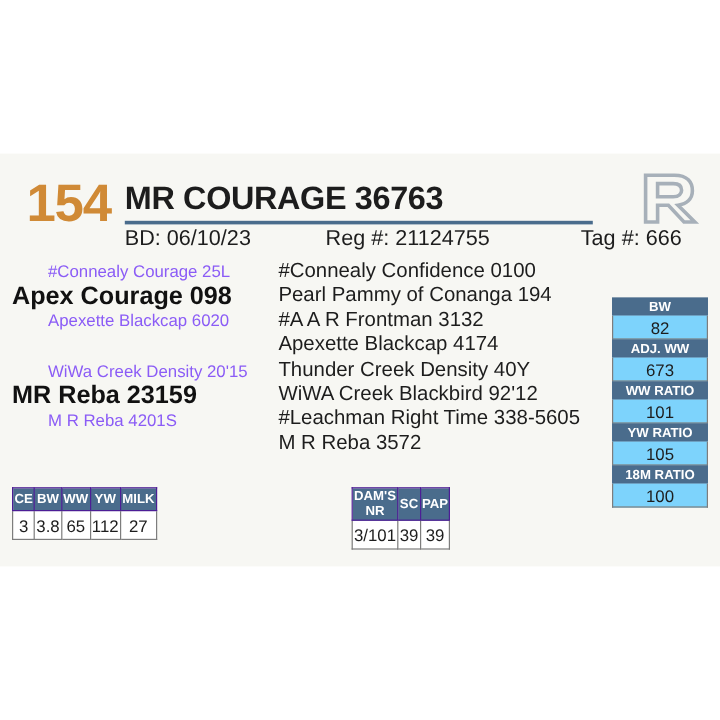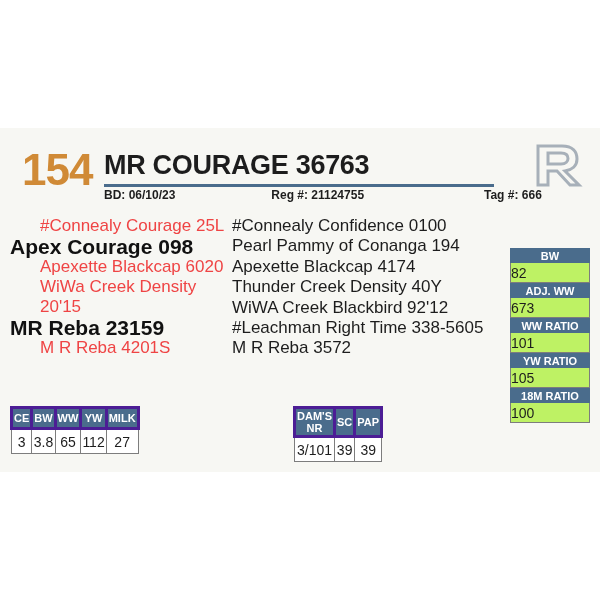--- a/index.html
+++ b/index.html
@@ -61,22 +61,22 @@
     height: 46px;
     color: #8d99a6;
     opacity: 0.75;
   }
   .idline {
     position: absolute;
     left: 104px;
     top: 60px;
     width: 484px;
     display: flex;
-    font-size: 12px;
-    font-weight: bold;
+    font-size: 18px;
+    font-weight: normal;
     color: #1d1d1d;
     gap: 20px;
   }
   .idline .bd { width: 170px; }
   .idline .reg { width: 190px; }
   .idline .tag { width: 120px; margin-left: 28px; }
 
   
   .ped {
     position: absolute;
@@ -96,25 +96,25 @@
     top: 0;
     width: 262px;
     font-size: 17px;
     color: #1d1d1d;
     line-height: 20.4px;
   }
   .ped-right div { white-space: nowrap; }
 
   .sire-block, .dam-block { text-align: left; }
   .sire-block { margin-top: 0px; }
-  .dam-block { }
+  .dam-block { margin-top: 22px; }
   .p-small {
-    font-size: 17px;
+    font-size: 14px;
     line-height: 20px;
-    color: #ef4444;
+    color: #8b5cf6;
   }
   .p-bold {
     font-size: 21px;
     font-weight: bold;
     line-height: 21px;
     color: #111111;
   }
   .ind1 { padding-left: 30px; }
 
   
@@ -130,24 +130,24 @@
     color: #ffffff;
     font-size: 11px;
     font-weight: bold;
     text-align: center;
     line-height: 15px;
     height: 15px;
     border: 1px solid #4a6c8c;
     box-sizing: border-box;
   }
   .epd-value {
-    background: #bef264;
+    background: #7dd3fc;
     color: #1d1d1d;
     font-size: 14px;
-    text-align: left;
+    text-align: center;
     line-height: 20px;
     height: 20px;
     border: 1px solid #7d7d7d;
     border-top: none;
     box-sizing: border-box;
   }
 
   
   .bottom {
     position: absolute;
@@ -157,21 +157,21 @@
   table.epdtable {
     border-collapse: collapse;
     table-layout: fixed;
   }
   table.epdtable th {
     background: #4a6c8c;
     color: #fff;
     font-size: 11px;
     font-weight: bold;
     height: 16px;
-    border: 3px solid #4c1d95;
+    border: 1px solid #4c1d95;
     text-align: center;
   }
   table.epdtable td {
     background: #fff;
     color: #1d1d1d;
     font-size: 14px;
     height: 21px;
     border: 1px solid #7d7d7d;
     text-align: center;
   }
@@ -208,20 +208,21 @@
       </div>
       <div class="dam-block">
         <div class="p-small ind1">WiWa Creek Density 20'15</div>
         <div class="p-bold">MR Reba 23159</div>
         <div class="p-small ind1">M R Reba 4201S</div>
       </div>
     </div>
     <div class="ped-right">
       <div>#Connealy Confidence 0100</div>
       <div>Pearl Pammy of Conanga 194</div>
+      <div>#A A R Frontman 3132</div>
       <div>Apexette Blackcap 4174</div>
       <div>Thunder Creek Density 40Y</div>
       <div>WiWA Creek Blackbird 92'12</div>
       <div>#Leachman Right Time 338-5605</div>
       <div>M R Reba 3572</div>
     </div>
   </div>
 
   <div class="epd-stack">
     <div class="epd-row">

